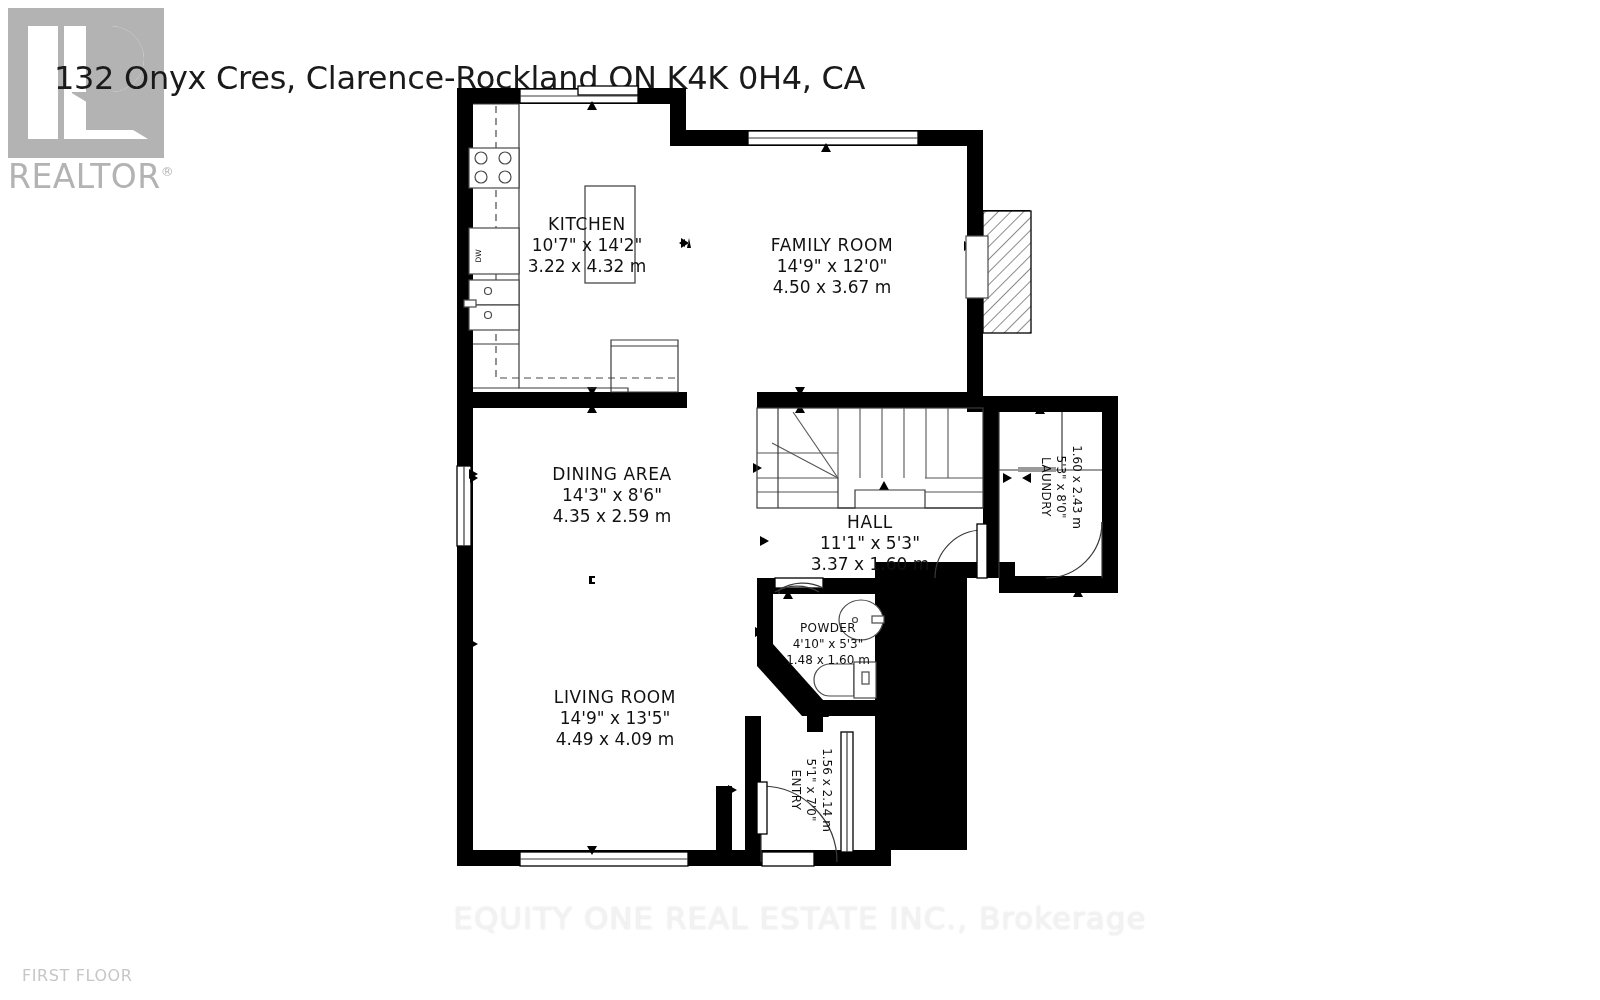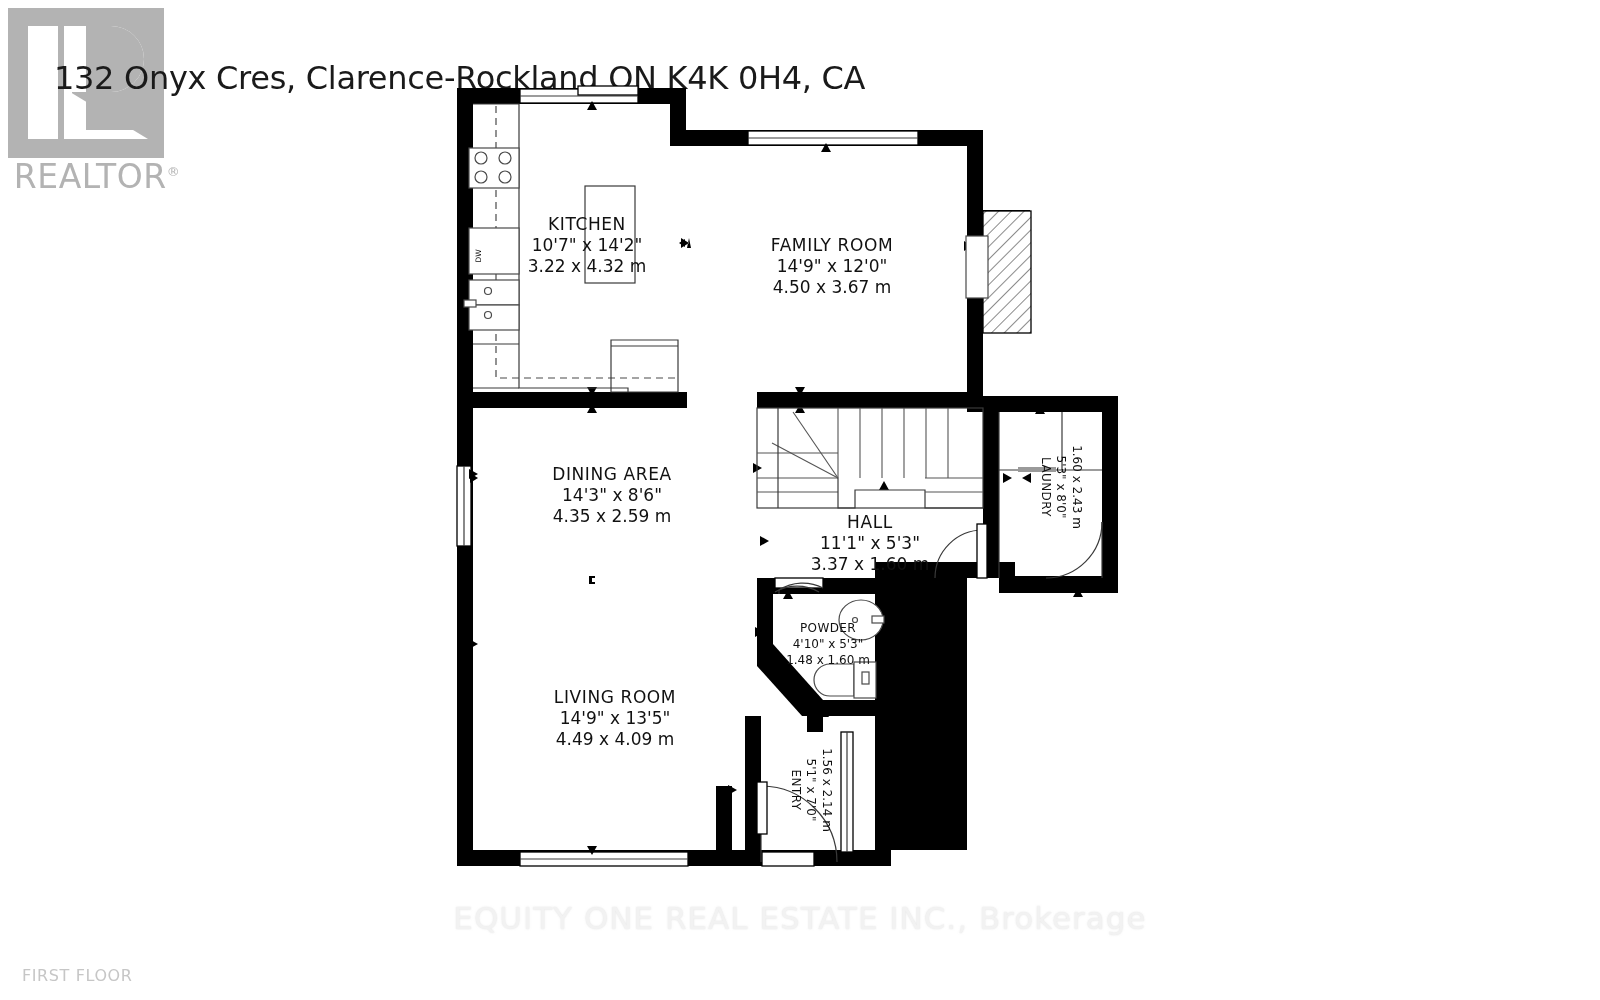--- a/index.html
+++ b/index.html
@@ -35,21 +35,20 @@
     position: absolute;
     left: 0;
     top: 152px;
     width: 178px;
     font-family: "DejaVu Sans", sans-serif;
     font-size: 33px;
     letter-spacing: 0.5px;
     color: #b3b3b3;
     line-height: 1;
     white-space: nowrap;
-    text-align: center;
   }
   #realtor-word sup {
     font-size: 13px;
     vertical-align: super;
   }
 
   
   #page-title {
     position: absolute;
     left: 54px;

